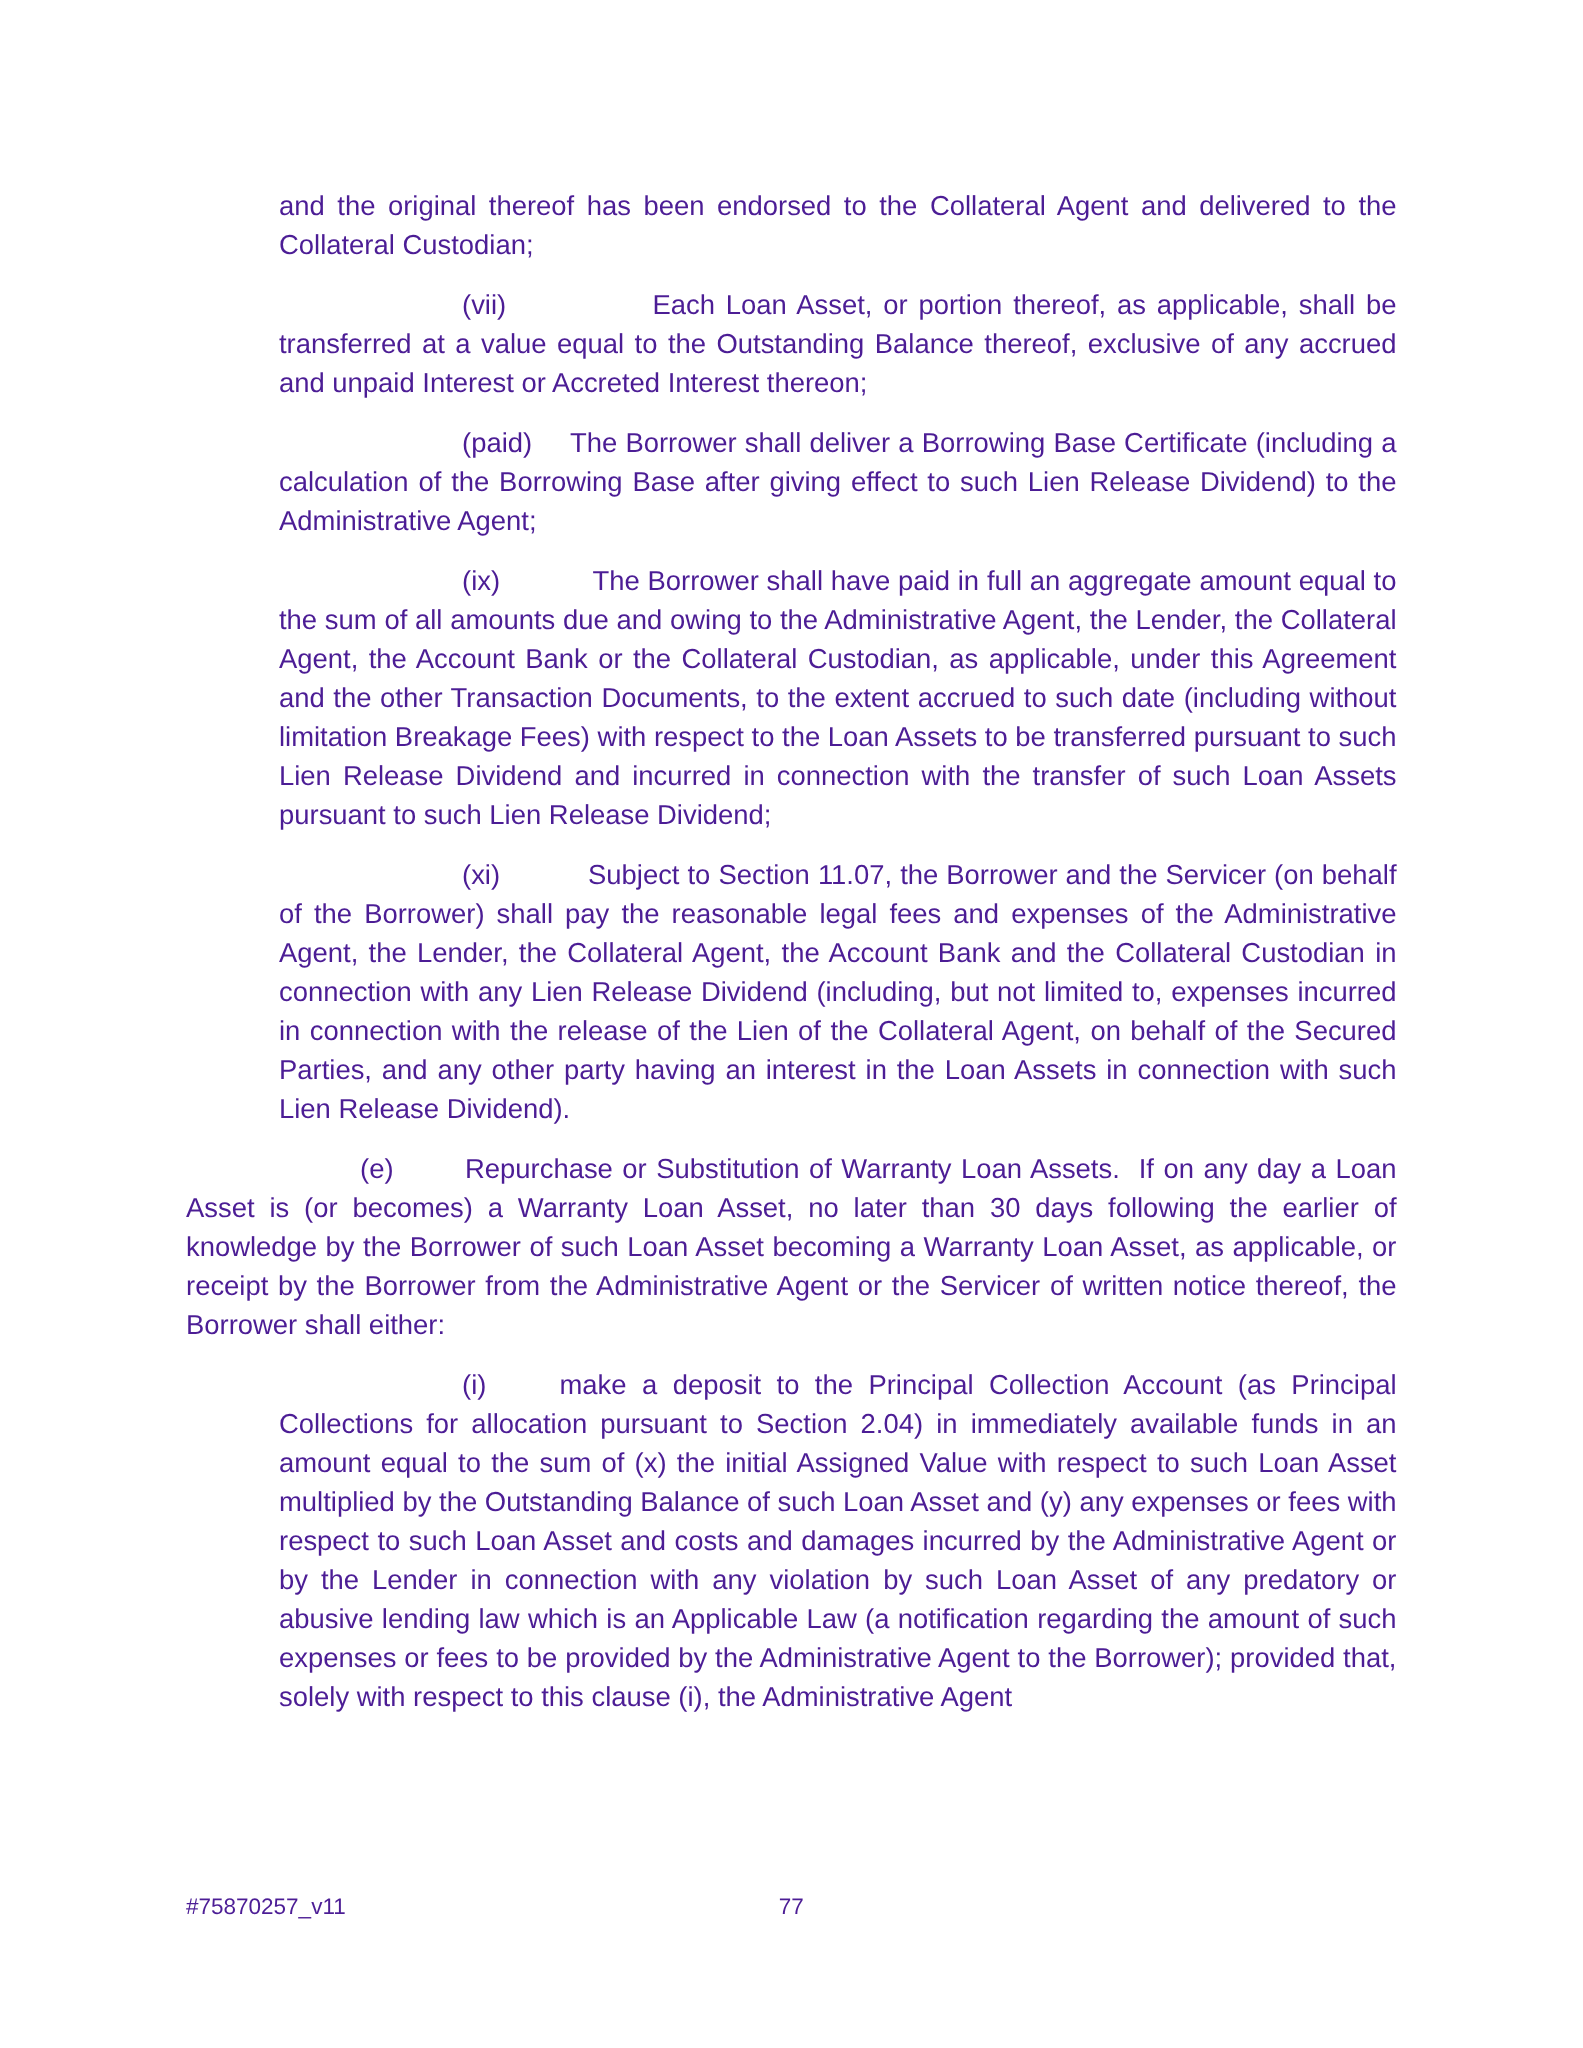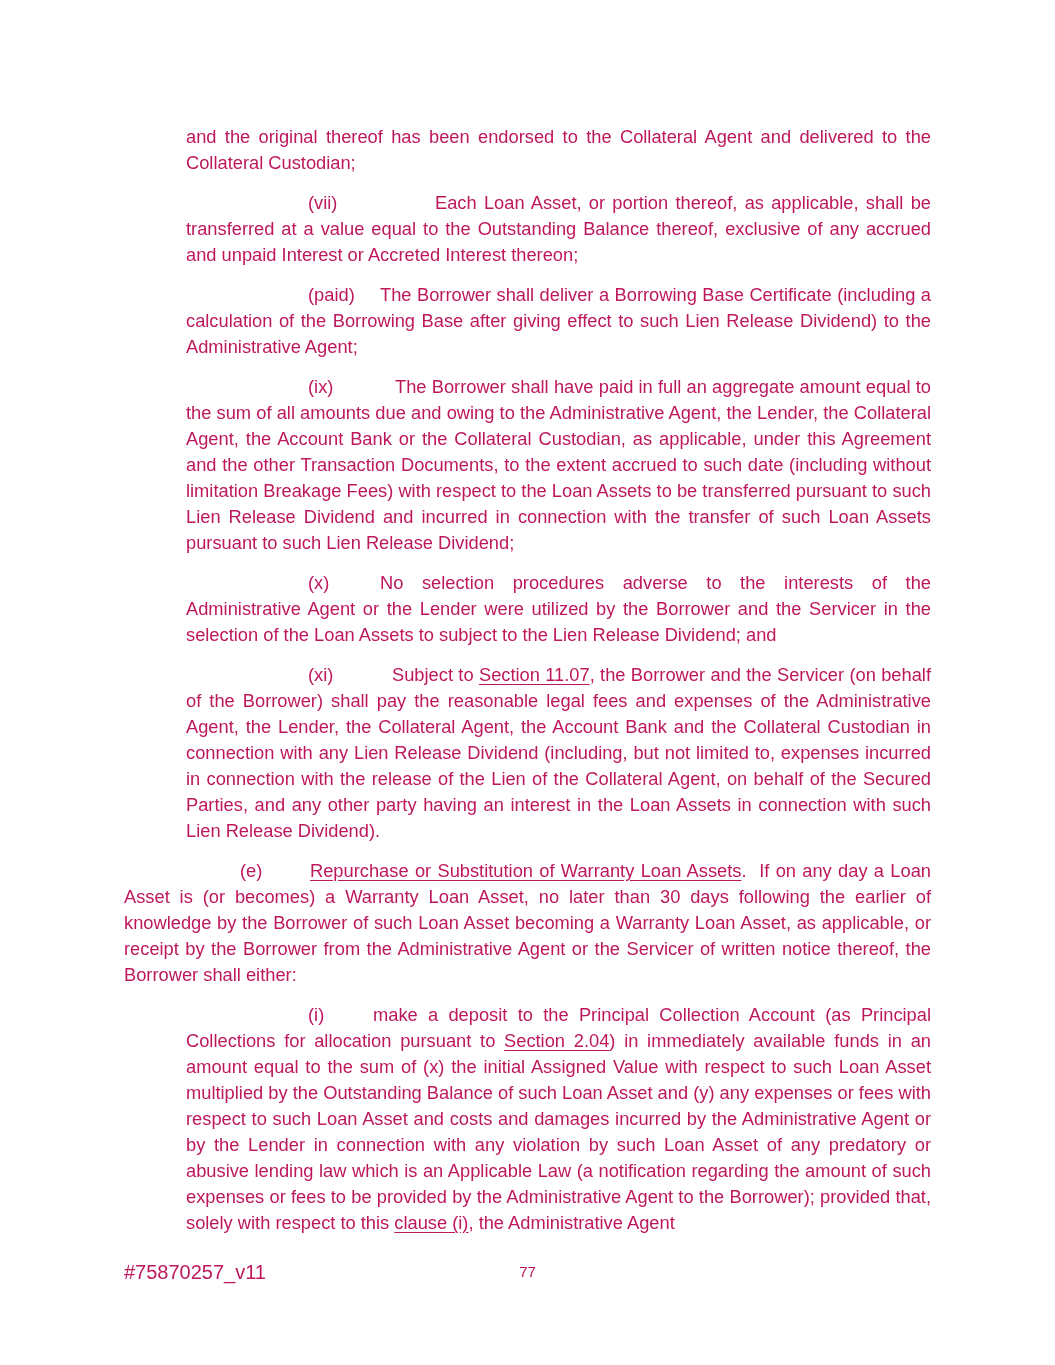--- a/index.html
+++ b/index.html
@@ -3,43 +3,43 @@
 <meta charset="utf-8">
 <style>
   html, body { margin: 0; padding: 0; background: #ffffff; }
   .page {
     position: relative;
     width: 1055px;
     height: 1365px;
     background: #ffffff;
     overflow: hidden;
     font-family: "Liberation Sans", sans-serif;
-    color: #be185d;
+    color: #4c1d95;
   }
   .doc-body {
     position: absolute;
     left: 124px;
     top: 124px;
     width: 807px;
     font-size: 18.3px;
     line-height: 26px;
     text-align: justify;
   }
   .doc-body p { margin: 14px 0 0 0; }
   .doc-body p:first-child { margin-top: 0; }
   p.sub { margin-left: 62px; }
   p.clause { text-indent: 122px; }
   p.clause-main { text-indent: 116px; }
   .cnum { display: inline-block; text-indent: 0; }
-  .u { text-decoration: underline; text-underline-offset: 3px; }
+  .u { text-underline-offset: 3px; }
   .footer-ref {
     position: absolute;
     left: 124px;
     top: 1262px;
-    font-size: 20px;
+    font-size: 15px;
     line-height: 20px;
   }
   .footer-page {
     position: absolute;
     left: 124px;
     top: 1262px;
     width: 807px;
     text-align: center;
     font-size: 15px;
     line-height: 20px;
@@ -47,20 +47,19 @@
 </style>
 </head>
 <body>
 
 <div class="page">
   <div class="doc-body" id="doc-body">
       <p class="sub"><span>and the original thereof has been endorsed to the Collateral Agent and delivered to the Collateral Custodian;</span></p>
       <p class="sub clause"><span class="cnum" style="width: 127px;">(vii)</span><span>Each Loan Asset, or portion thereof, as applicable, shall be transferred at a value equal to the Outstanding Balance thereof, exclusive of any accrued and unpaid Interest or Accreted Interest thereon;</span></p>
       <p class="sub clause"><span class="cnum" style="width: 72px;">(paid)</span><span>The Borrower shall deliver a Borrowing Base Certificate (including a calculation of the Borrowing Base after giving effect to such Lien Release Dividend) to the Administrative Agent;</span></p>
       <p class="sub clause"><span class="cnum" style="width: 87px;">(ix)</span><span>The Borrower shall have paid in full an aggregate amount equal to the sum of all amounts due and owing to the Administrative Agent, the Lender, the Collateral Agent, the Account Bank or the Collateral Custodian, as applicable, under this Agreement and the other Transaction Documents, to the extent accrued to such date (including without limitation Breakage Fees) with respect to the Loan Assets to be transferred pursuant to such Lien Release Dividend and incurred in connection with the transfer of such Loan Assets pursuant to such Lien Release Dividend;</span></p>
-      <p class="sub clause"><span class="cnum" style="width: 72px;">(x)</span><span>No selection procedures adverse to the interests of the Administrative Agent or the Lender were utilized by the Borrower and the Servicer in the selection of the Loan Assets to subject to the Lien Release Dividend; and</span></p>
       <p class="sub clause"><span class="cnum" style="width: 84px;">(xi)</span><span>Subject to </span><span class="u">Section 11.07</span><span>, the Borrower and the Servicer (on behalf of the Borrower) shall pay the reasonable legal fees and expenses of the Administrative Agent, the Lender, the Collateral Agent, the Account Bank and the Collateral Custodian in connection with any Lien Release Dividend (including, but not limited to, expenses incurred in connection with the release of the Lien of the Collateral Agent, on behalf of the Secured Parties, and any other party having an interest in the Loan Assets in connection with such Lien Release Dividend).</span></p>
       <p class=" clause-main"><span class="cnum" style="width: 70px;">(e)</span><span class="u">Repurchase or Substitution of Warranty Loan Assets</span><span>.&nbsp; If on any day a Loan Asset is (or becomes) a Warranty Loan Asset, no later than 30 days following the earlier of knowledge by the Borrower of such Loan Asset becoming a Warranty Loan Asset, as applicable, or receipt by the Borrower from the Administrative Agent or the Servicer of written notice thereof, the Borrower shall either:</span></p>
       <p class="sub clause"><span class="cnum" style="width: 65px;">(i)</span><span>make a deposit to the Principal Collection Account (as Principal Collections for allocation pursuant to </span><span class="u">Section 2.04</span><span>) in immediately available funds in an amount equal to the sum of (x) the initial Assigned Value with respect to such Loan Asset multiplied by the Outstanding Balance of such Loan Asset and (y) any expenses or fees with respect to such Loan Asset and costs and damages incurred by the Administrative Agent or by the Lender in connection with any violation by such Loan Asset of any predatory or abusive lending law which is an Applicable Law (a notification regarding the amount of such expenses or fees to be provided by the Administrative Agent to the Borrower); provided that, solely with respect to this </span><span class="u">clause (i)</span><span>, the Administrative Agent</span></p>
     </div>
   <div class="footer-ref">#75870257_v11</div>
   <div class="footer-page">77</div>
 </div>
 
 </body></html>

